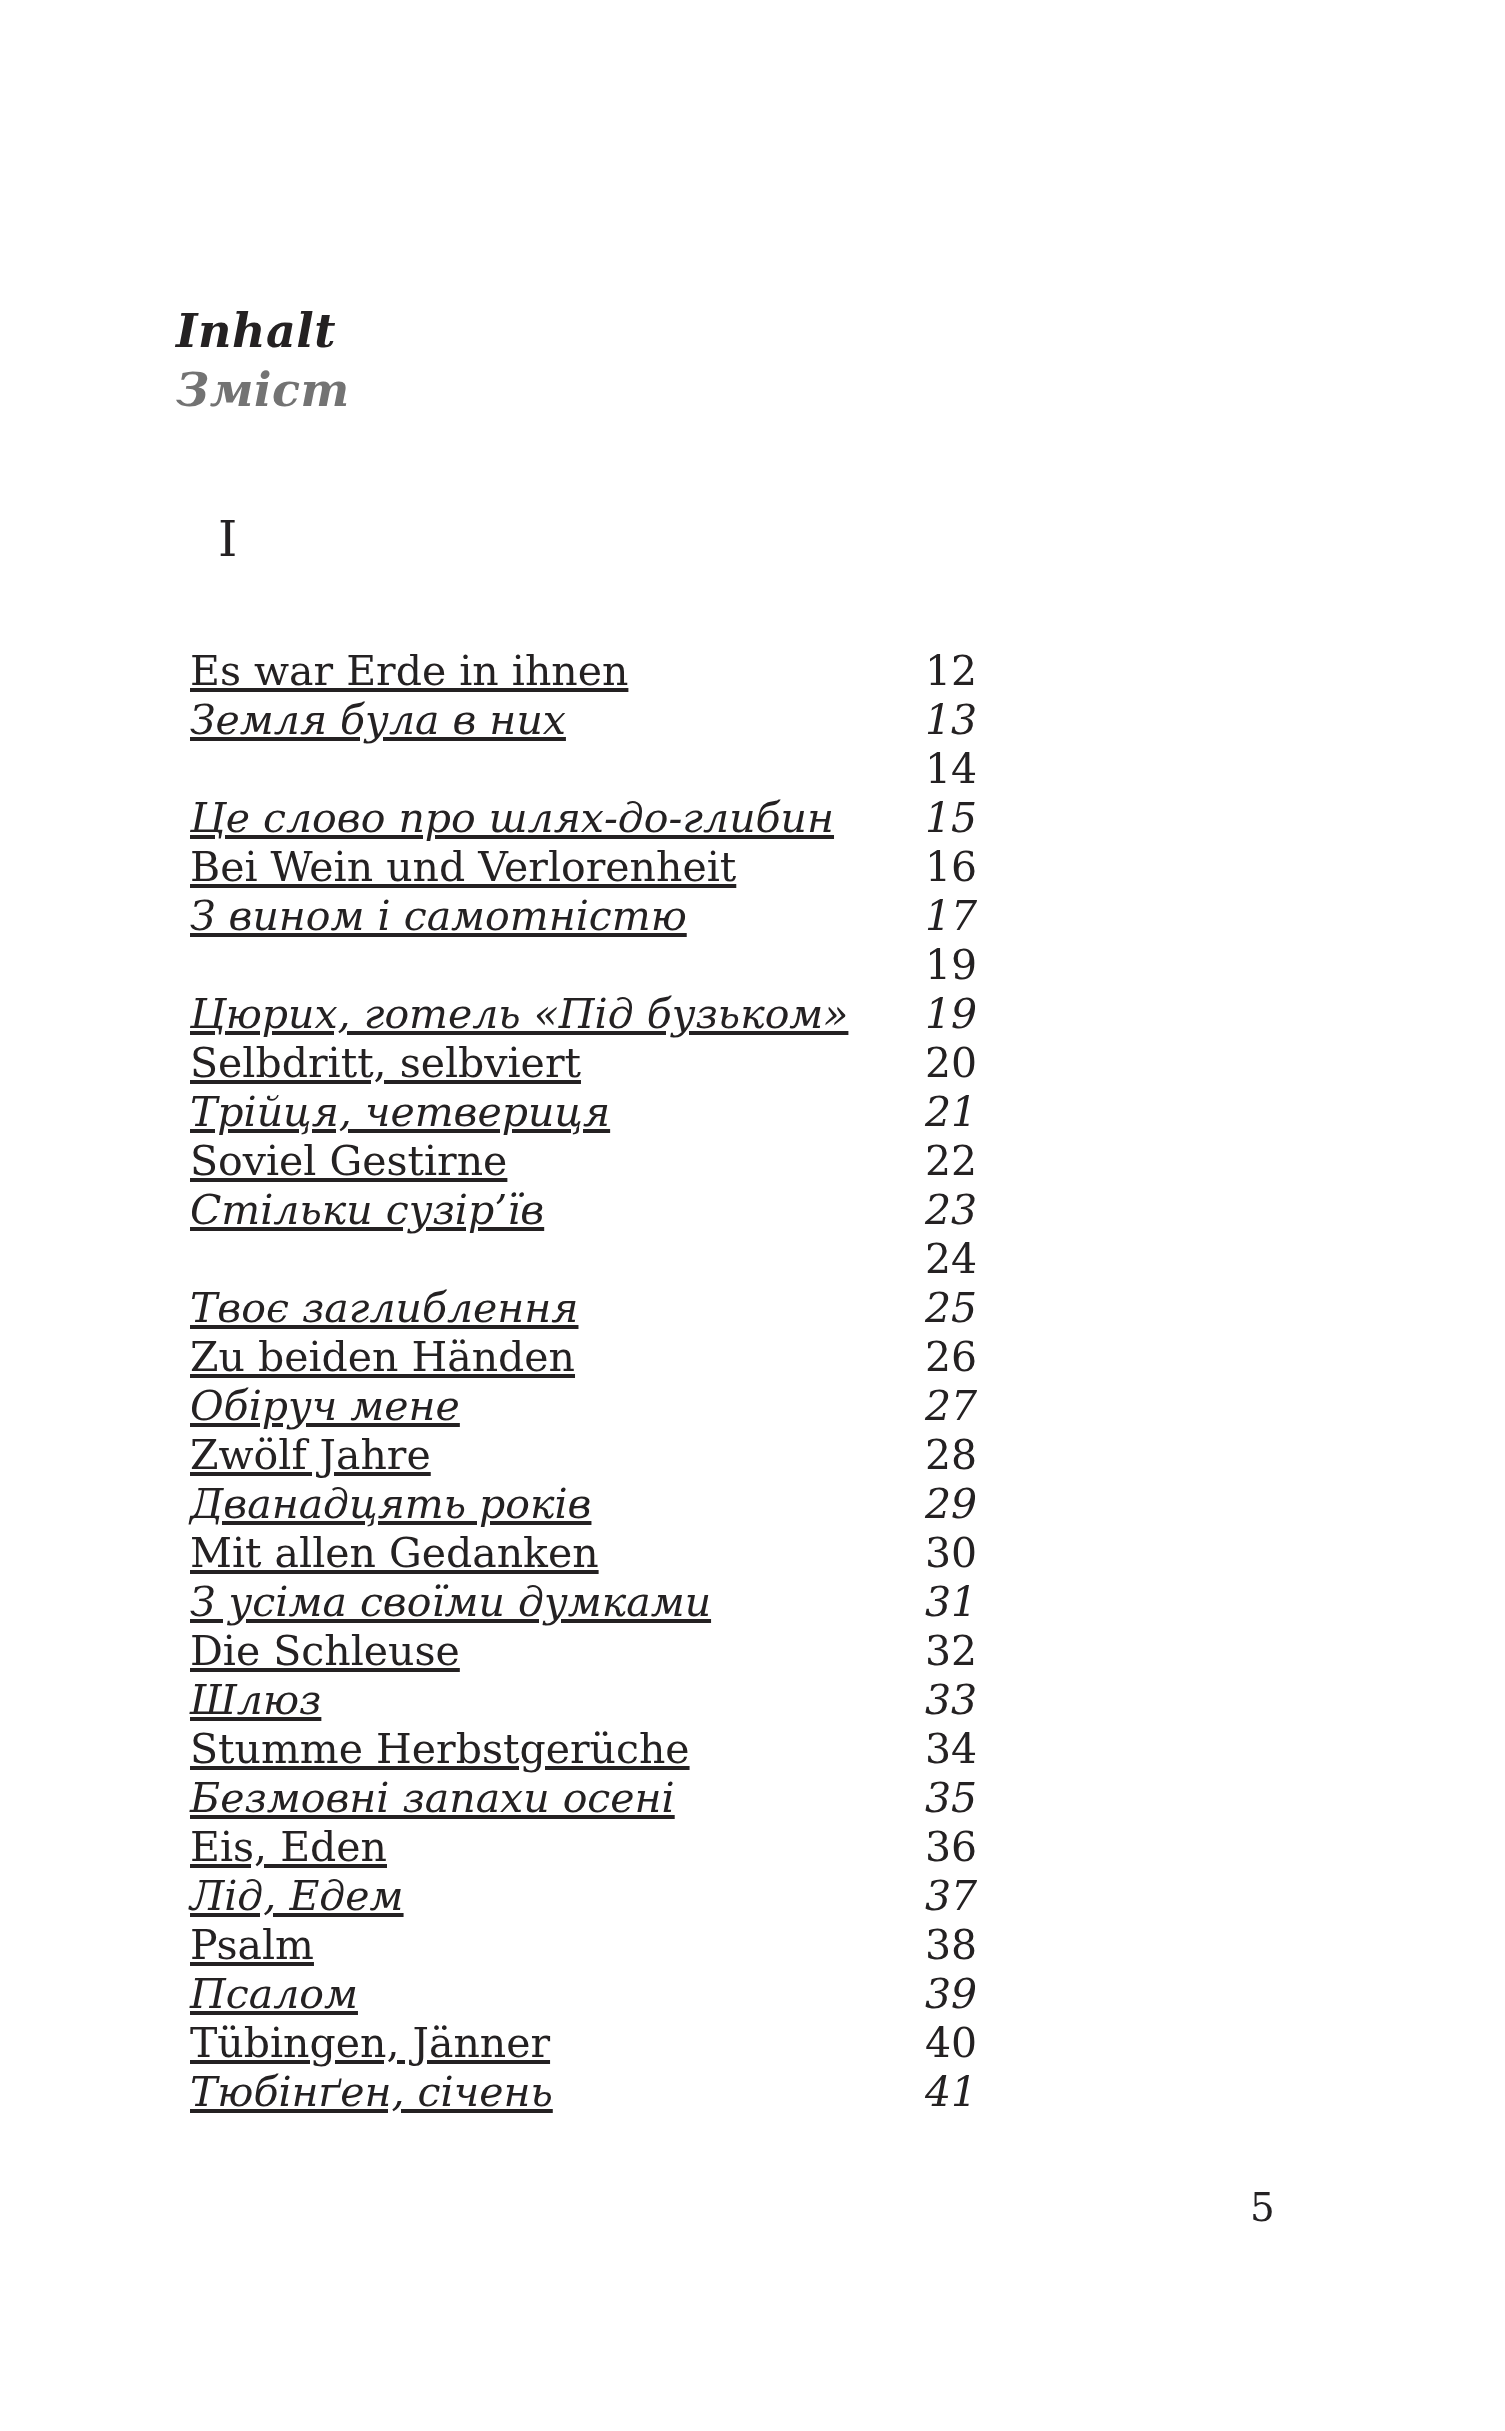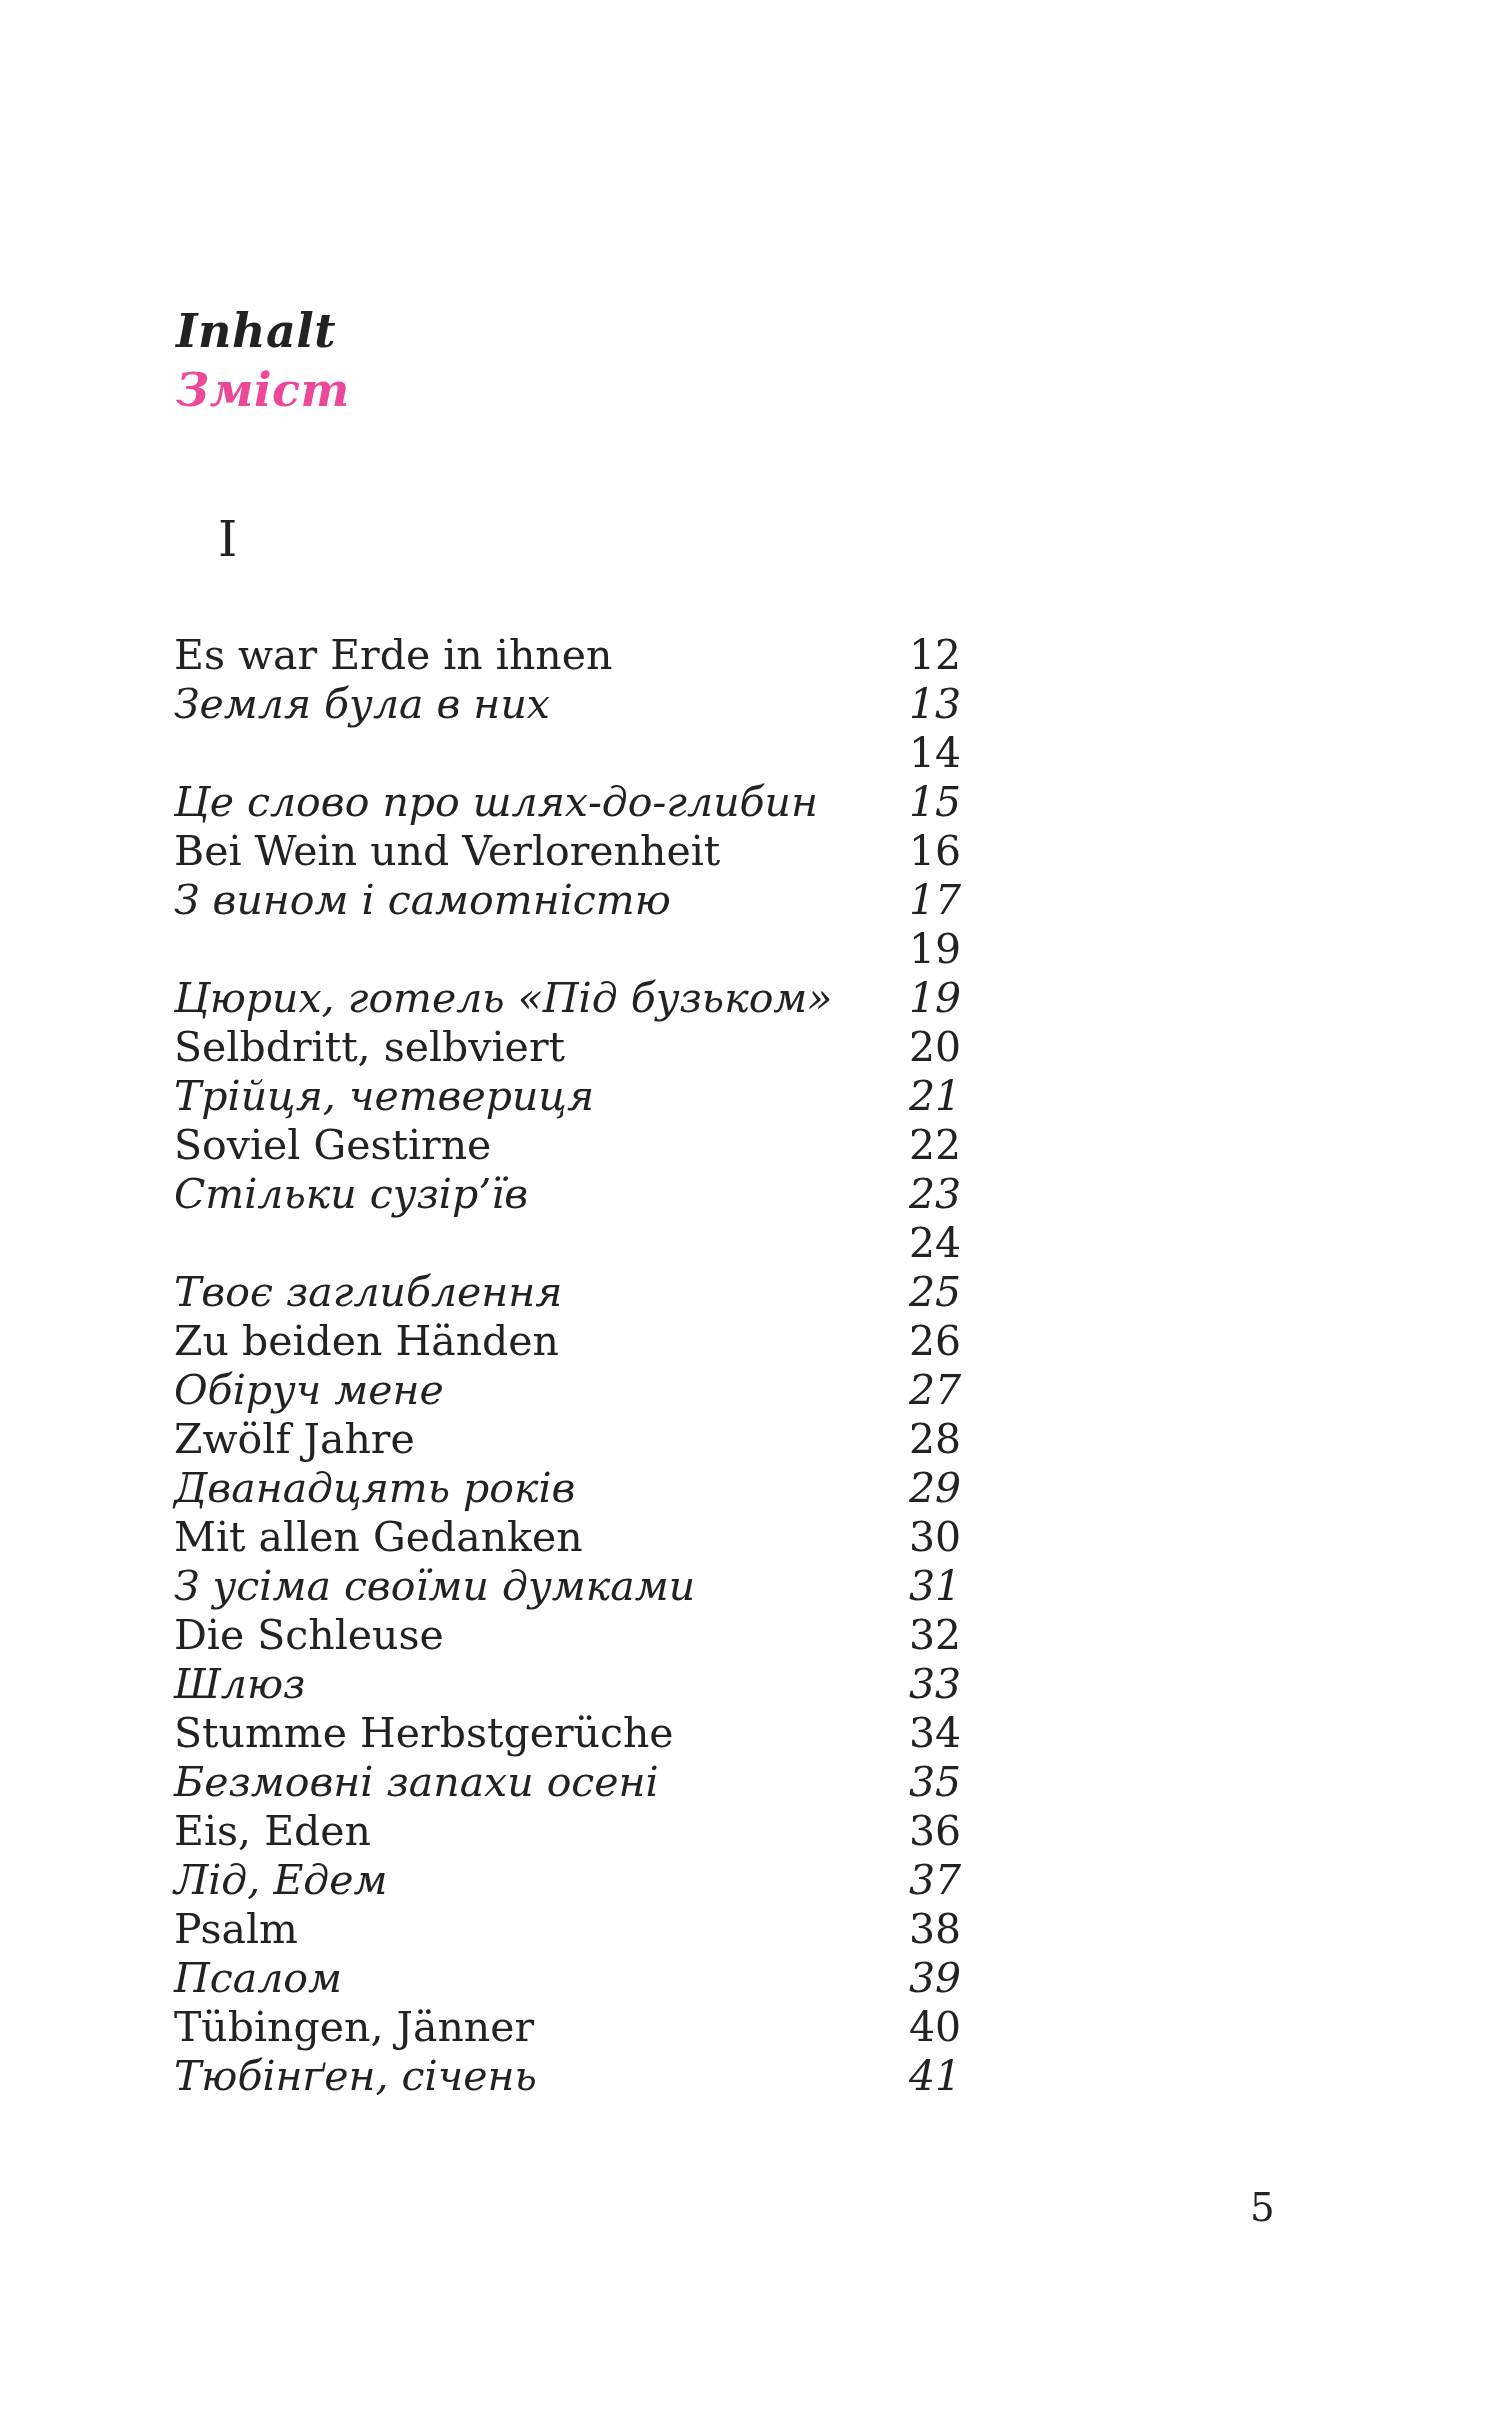--- a/index.html
+++ b/index.html
@@ -24,37 +24,38 @@
   }
   .titles h1, .titles h2 {
     margin: 0;
     font-size: 46px;
     line-height: 59px;
     font-weight: 700;
     font-style: italic;
     letter-spacing: 0.5px;
   }
   .titles h1 { color: #242122; }
-  .titles h2 { color: #ec4899; }
+  .titles h2 { color: #737373; }
   .section-numeral {
     position: absolute;
     left: 218px;
     top: 514px;
     font-size: 49px;
     line-height: 51px;
     font-weight: 400;
   }
   ul.entries {
     position: absolute;
     left: 174px;
     top: 631px;
     width: 980px;
-    margin: 0;
+    margin: 16px;
     padding: 0;
     list-style: none;
+    text-decoration: underline;
   }
   ul.entries li {
     position: relative;
     height: 49px;
     font-size: 41px;
     line-height: 49px;
     white-space: nowrap;
   }
   ul.entries li .num {
     position: absolute;

